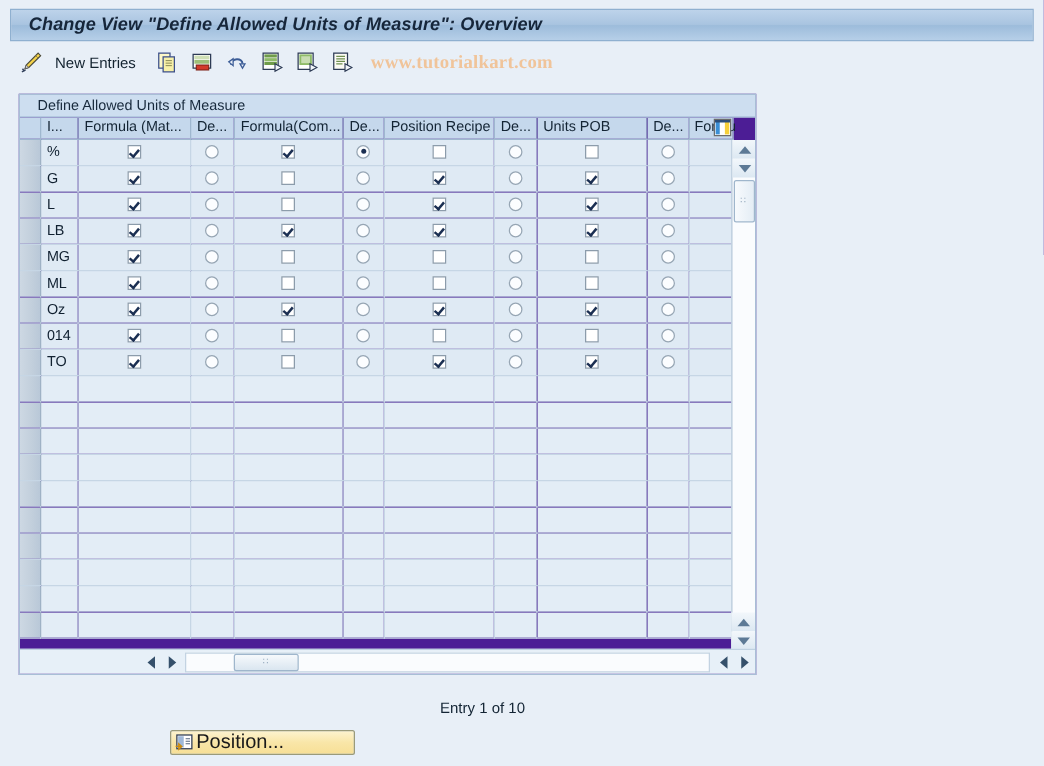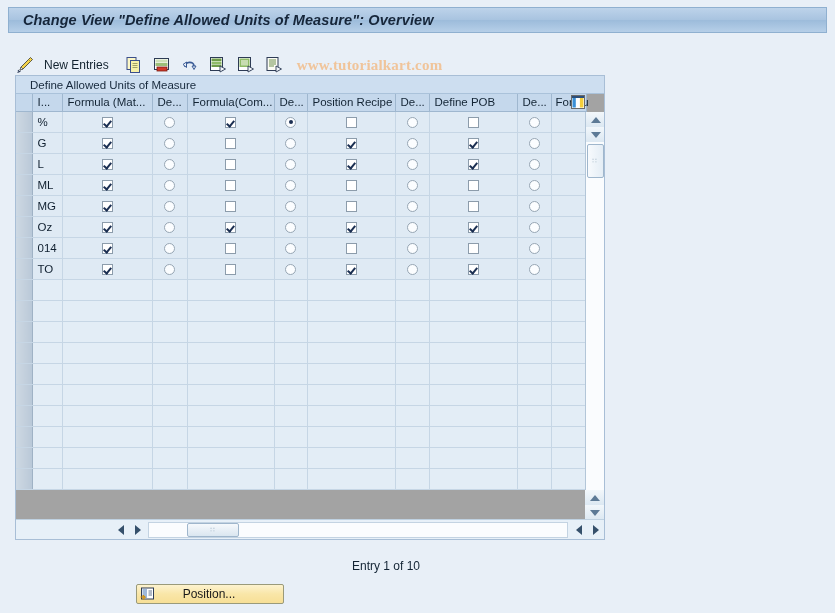--- a/index.html
+++ b/index.html
@@ -39,21 +39,20 @@
   }
 
   
   #toolbar {
     position: absolute;
     left: 8px; top: 35px;
     width: 819px; height: 30px;
     display: flex;
     align-items: center;
     background: transparent;
-    margin-top: 15px;
   }
   .tb-icon {
     width: 22px; height: 22px;
     margin-left: 6px;
     display: inline-flex;
     align-items: center;
     justify-content: center;
     flex: 0 0 auto;
   }
   .tb-label {
@@ -72,21 +71,21 @@
     white-space: nowrap;
     user-select: none;
   }
 
   
   #table-panel {
     position: absolute;
     left: 15px; top: 75px;
     width: 590px; height: 465px;
     border: 1px solid #a8bed6;
-    background: #a3a3a3;
+    background: #4c1d95;
     box-sizing: border-box;
   }
   #panel-caption {
     height: 18px;
     background: #cddef0;
     border-bottom: 1px solid #aac2da;
     display: flex;
     align-items: center;
     padding-left: 14px;
     font-size: 11.5px;
@@ -294,22 +293,22 @@
     background: linear-gradient(to bottom, #fdf3cf 0%, #f9e6a8 50%, #f7df96 100%);
     border: 1px solid #9a9a7a;
     border-radius: 2px;
     display: flex;
     align-items: center;
     box-sizing: border-box;
     cursor: pointer;
   }
   #position-button .pb-label {
     flex: 1 1 auto;
-    text-align: center;
-    font-size: 12px;
+    text-align: left;
+    font-size: 16px;
     color: #1a1a1a;
     padding-right: 22px;
   }
   #entry-count {
     position: absolute;
     left: 352px; top: 559px;
     font-size: 12px;
     color: #132434;
     white-space: nowrap;
   }
@@ -412,21 +411,21 @@
       <thead>
         <tr id="header-row">
           <th class="sel-col"></th>
         <th>I...</th>
             <th>Formula (Mat...</th>
             <th>De...</th>
             <th>Formula(Com...</th>
             <th>De...</th>
             <th>Position Recipe</th>
             <th>De...</th>
-            <th>Define POB</th>
+            <th>Units POB</th>
             <th>De...</th>
             <th class="cfg-col"><span style="padding-left: 4px;">Formu</span><span style="position: absolute; right: 0px; top: 0px; width: 16px; height: 16px; display: inline-block;"><svg width="16" height="16" viewBox="0 0 16 16">
                   <rect x="1" y="1" width="14" height="14" fill="#6b6b6b"></rect>
                   <rect x="2" y="2" width="12" height="12" fill="#ffffff"></rect>
                   <rect x="2.5" y="2.5" width="3.3" height="11" fill="#3a8fd6"></rect>
                   <rect x="6.2" y="2.5" width="3.3" height="11" fill="#ffffff"></rect>
                   <rect x="9.9" y="2.5" width="3.5" height="11" fill="#f5cf3a"></rect>
                   <rect x="2" y="2" width="12" height="2" fill="#2b4e7a"></rect>
                 </svg></span></th>
           </tr>
@@ -466,34 +465,47 @@
             <td><span class="cb"></span></td>
             <td><span class="rb"></span></td>
             <td><span class="cb on"></span></td>
             <td><span class="rb"></span></td>
             <td><span class="cb on"></span></td>
             <td><span class="rb"></span></td>
             <td class="unit"></td>
           </tr>
           <tr>
             <td class="rowsel"></td>
+            <td class="unit">LB</td>
+            <td><span class="cb on"></span></td>
+            <td><span class="rb"></span></td>
+            <td><span class="cb on"></span></td>
+            <td><span class="rb"></span></td>
+            <td><span class="cb on"></span></td>
+            <td><span class="rb"></span></td>
+            <td><span class="cb on"></span></td>
+            <td><span class="rb"></span></td>
+            <td class="unit"></td>
+          </tr>
+          <tr>
+            <td class="rowsel"></td>
+            <td class="unit">MG</td>
+            <td><span class="cb on"></span></td>
+            <td><span class="rb"></span></td>
+            <td><span class="cb"></span></td>
+            <td><span class="rb"></span></td>
+            <td><span class="cb"></span></td>
+            <td><span class="rb"></span></td>
+            <td><span class="cb"></span></td>
+            <td><span class="rb"></span></td>
+            <td class="unit"></td>
+          </tr>
+          <tr>
+            <td class="rowsel"></td>
             <td class="unit">ML</td>
-            <td><span class="cb on"></span></td>
-            <td><span class="rb"></span></td>
-            <td><span class="cb"></span></td>
-            <td><span class="rb"></span></td>
-            <td><span class="cb"></span></td>
-            <td><span class="rb"></span></td>
-            <td><span class="cb"></span></td>
-            <td><span class="rb"></span></td>
-            <td class="unit"></td>
-          </tr>
-          <tr>
-            <td class="rowsel"></td>
-            <td class="unit">MG</td>
             <td><span class="cb on"></span></td>
             <td><span class="rb"></span></td>
             <td><span class="cb"></span></td>
             <td><span class="rb"></span></td>
             <td><span class="cb"></span></td>
             <td><span class="rb"></span></td>
             <td><span class="cb"></span></td>
             <td><span class="rb"></span></td>
             <td class="unit"></td>
           </tr>

